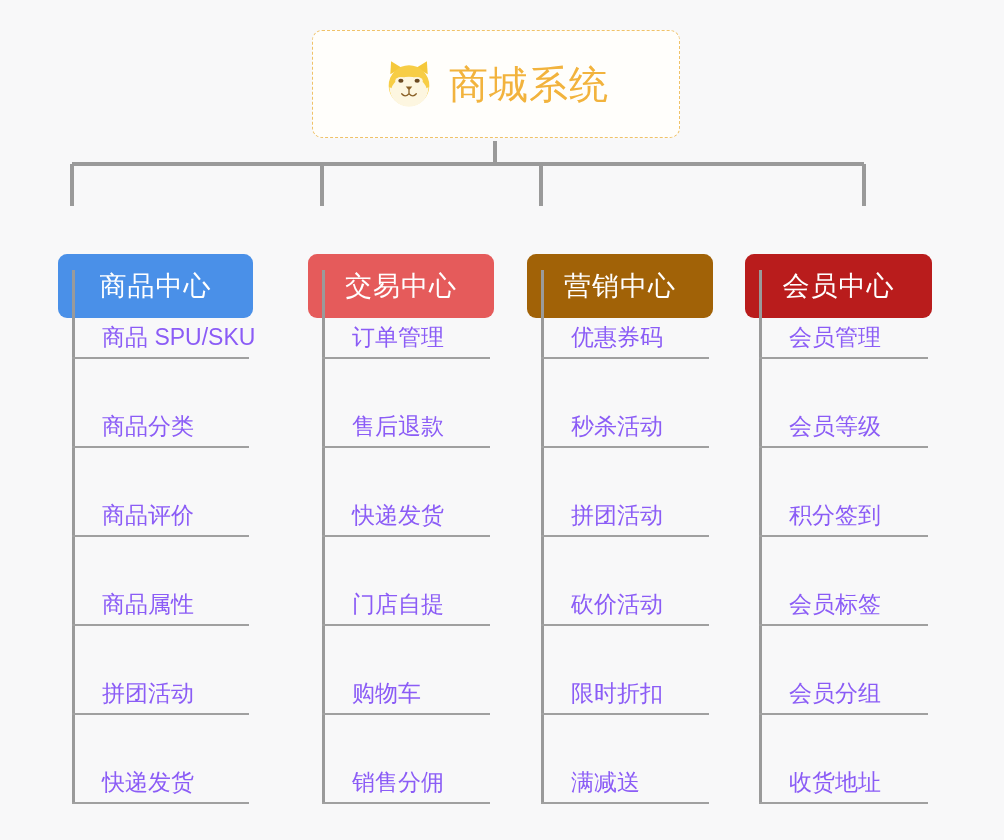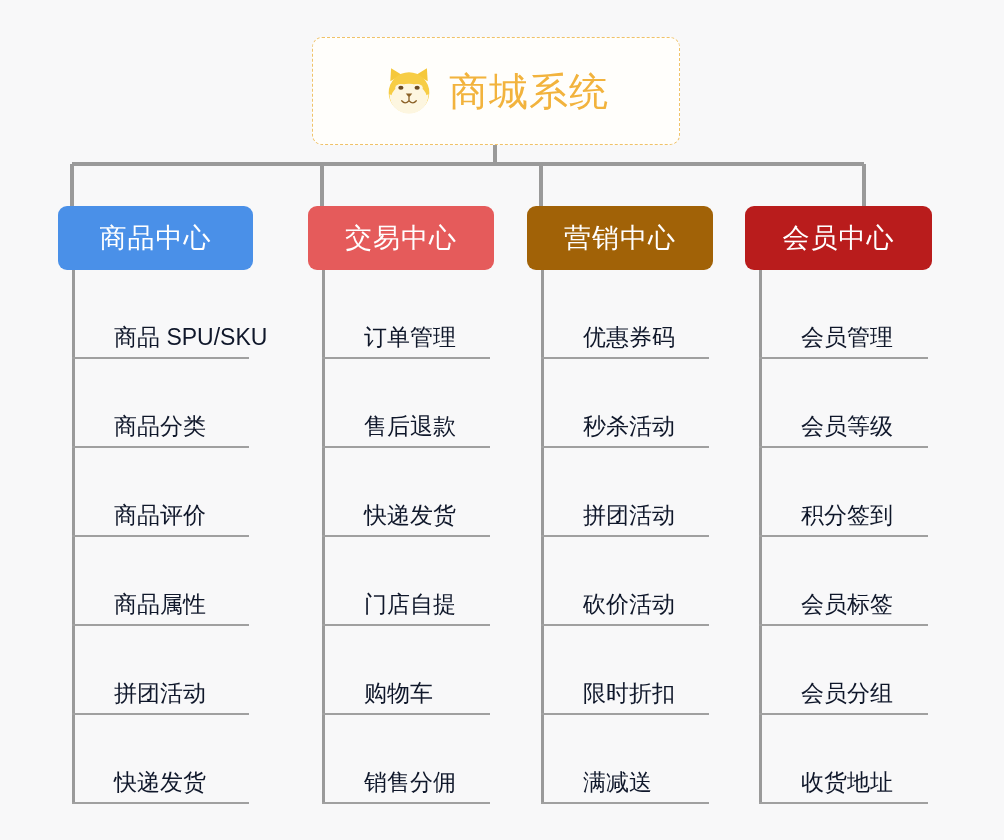--- a/index.html
+++ b/index.html
@@ -17,21 +17,21 @@
 
   #mindmap {
     position: absolute;
     inset: 0;
   }
 
   
   .root-node {
     position: absolute;
     left: 312px;
-    top: 37px;
+    top: 30px;
     width: 368px;
     height: 108px;
     box-sizing: border-box;
     background: #fffefb;
     border: 1px dashed #f0c268;
     border-radius: 10px;
     display: flex;
     align-items: center;
     justify-content: center;
     gap: 14px;
@@ -68,43 +68,44 @@
   .branch-header {
     height: 64px;
     border-radius: 9px;
     display: flex;
     align-items: center;
     justify-content: center;
     color: #ffffff;
     font-size: 27px;
     letter-spacing: 1px;
     white-space: nowrap;
+    margin-top: 48px;
   }
   .branch-trunk {
     position: absolute;
     top: 64px;
     left: 14px;
     width: 3px;
     background: #9a9a9a;
   }
   .leaf-list {
     position: absolute;
     top: 64px;
     left: 14px;
   }
   .leaf {
     position: relative;
     height: 89px;
   }
   .leaf-label {
     position: absolute;
-    left: 42px;
+    left: 30px;
     bottom: 10px;
     font-size: 23px;
-    color: #0f172a;
+    color: #8b5cf6;
     white-space: nowrap;
     line-height: 1;
   }
   .leaf-underline {
     position: absolute;
     left: 0;
     bottom: 0;
     height: 2px;
     background: #a0a0a0;
   }

